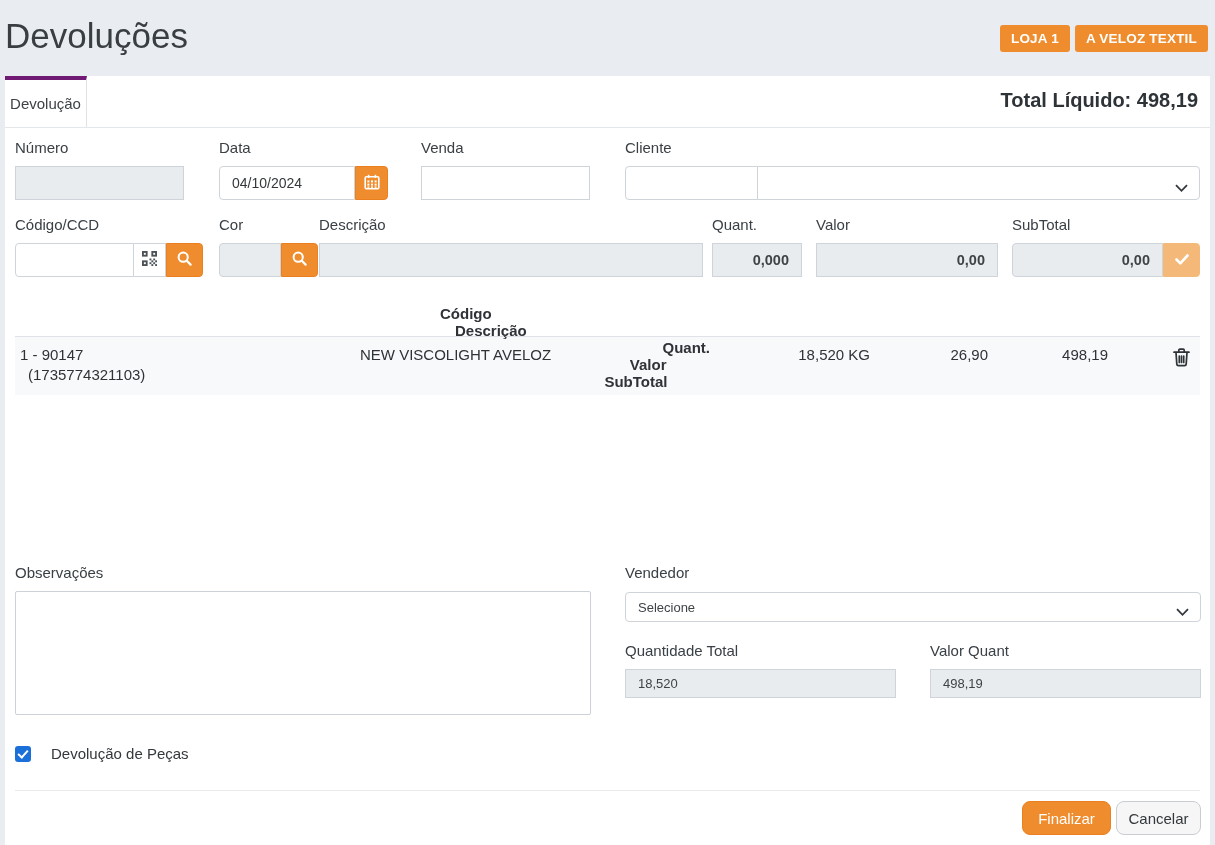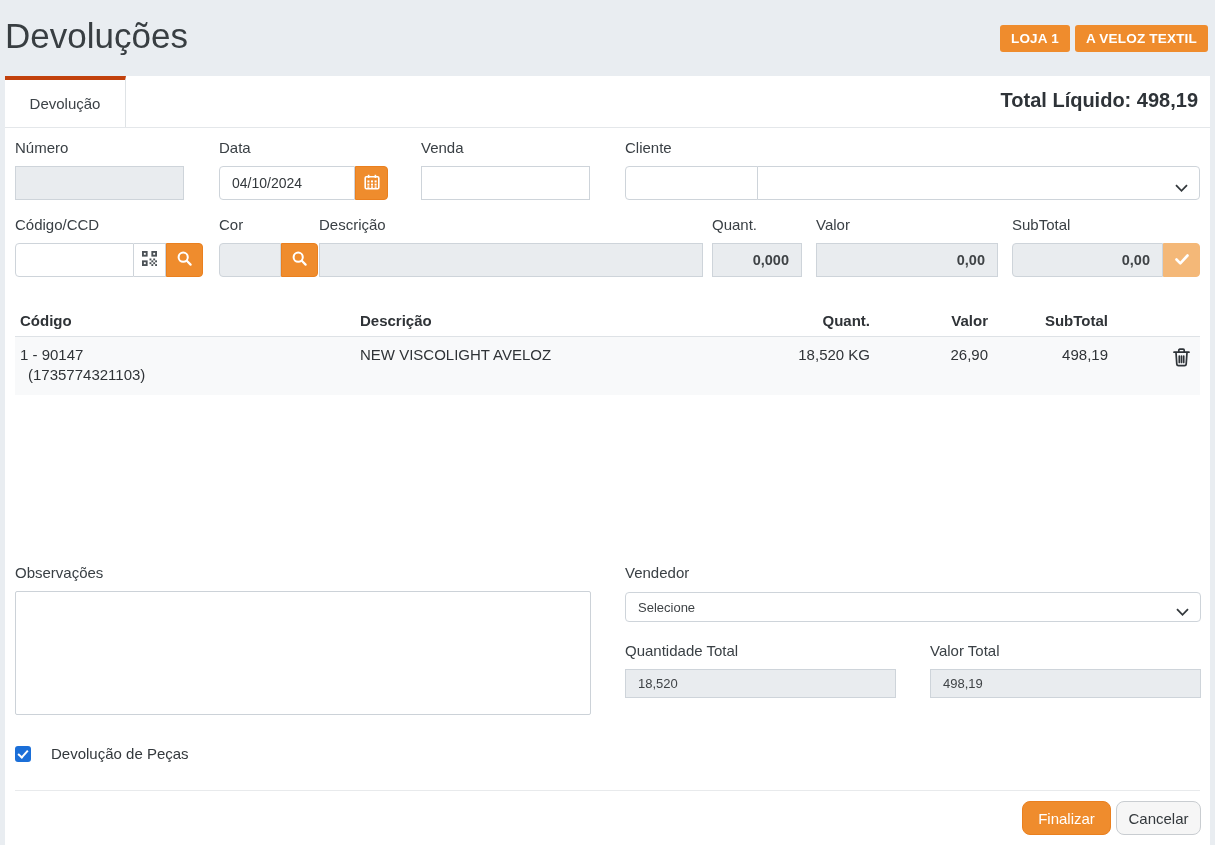--- a/index.html
+++ b/index.html
@@ -17,22 +17,22 @@
   .badges { position:absolute; right:7px; top:25px; display:flex; gap:5px; }
   .badge {
     background:#ef8c2d; color:#fff; font-size:13.5px; font-weight:bold;
     padding:6px 11px; border-radius:3px; letter-spacing:.2px; border:none; cursor:pointer;
     font-family:inherit;
   }
   
   .card { position:absolute; left:5px; top:76px; width:1205px; height:769px; background:#ffffff; }
   
   .tab {
-    position:absolute; left:0; top:0; width:121px; height:51px;
-    background:#fff; border-top:4px solid #c2410c; border-right:1px solid #dfe3e6;
+    position:absolute; left:0; top:0; width:82px; height:51px;
+    background:#fff; border-top:4px solid #701a75; border-right:1px solid #dfe3e6;
     display:flex; align-items:center; justify-content:center;
     font-size:15px; color:#3c4247; cursor:pointer;
   }
   .tabbar-divider { position:absolute; left:0; top:51px; width:1205px; height:1px; background:#e4e7ea; }
   .total-liquido { position:absolute; right:12px; top:13px; font-size:20px; font-weight:bold; color:#2e3338; }
   
   .lbl { position:absolute; font-size:15px; color:#3a4045; white-space:nowrap; }
   .inp {
     position:absolute; height:34px; border:1px solid #ced4da; border-radius:0;
     background:#fff; font-family:inherit; font-size:14px; color:#33383c; padding:0 12px;
@@ -51,21 +51,21 @@
   }
   .btn-check-disabled { background:#f4b878; border-color:#f4b878; }
   .sel {
     position:absolute; height:34px; border:1px solid #ced4da; border-radius:4px; background:#fff;
     font-family:inherit; font-size:13px; color:#3f4346; padding:0 12px;
     -webkit-appearance:none; appearance:none; cursor:pointer; width:100%;
   }
   .chev { position:absolute; pointer-events:none; }
   
   .items-table { position:absolute; left:10px; top:229px; width:1185px; font-size:15px; color:#2f3337; }
-  .t-head { display:flex; height:32px; align-items:center; font-weight:bold; border-bottom:1px solid #dee2e6; }
+  .t-head { display:flex; height:32px; align-items:center; font-weight:bold; border-bottom:1px solid #dee2e6;flex-direction:column; }
   .t-row { display:flex; background:#f8f9fa; padding:9px 0 12px 0; }
   .c1 { width:345px; padding-left:5px; }
   .c2 { width:305px; }
   .c3 { width:205px; text-align:right; }
   .c4 { width:118px; text-align:right; }
   .c5 { width:120px; text-align:right; }
   .c6 { width:92px; text-align:right; padding-right:10px; }
   .code-sub { padding-left:8px; margin-top:3px; }
   .trash-btn { background:none; border:none; cursor:pointer; padding:0; margin-top:2px; }
   
@@ -262,21 +262,21 @@
     <span class="chev" style="right:12px; top:11px;">
       <svg width="13" height="9" viewBox="0 0 13 9">
           <path d="M1 1.2l5.5 5.6L12 1.2" stroke="#33383c" stroke-width="1.8" fill="none"></path>
         </svg>
     </span>
   </div>
 
   <span class="lbl" style="left:620px; top:566px;">Quantidade Total</span>
   <input class="inp disabled small-inp" style="left: 620px; top: 593px; width: 271px;" disabled="" value="18,520">
 
-  <span class="lbl" style="left:925px; top:566px;">Valor Total</span>
+  <span class="lbl" style="left:925px; top:566px;">Valor Quant</span>
   <input class="inp disabled small-inp" style="left: 925px; top: 593px; width: 271px;" disabled="" value="498,19">
 
   <div class="chk-row">
     <input type="checkbox" class="chk" checked="checked" style="">
     <span class="chk-lbl">Devolução de Peças</span>
   </div>
 
   <div class="footer-divider"></div>
   <button class="btn btn-primary">Finalizar</button>
   <button class="btn btn-default">Cancelar</button>

